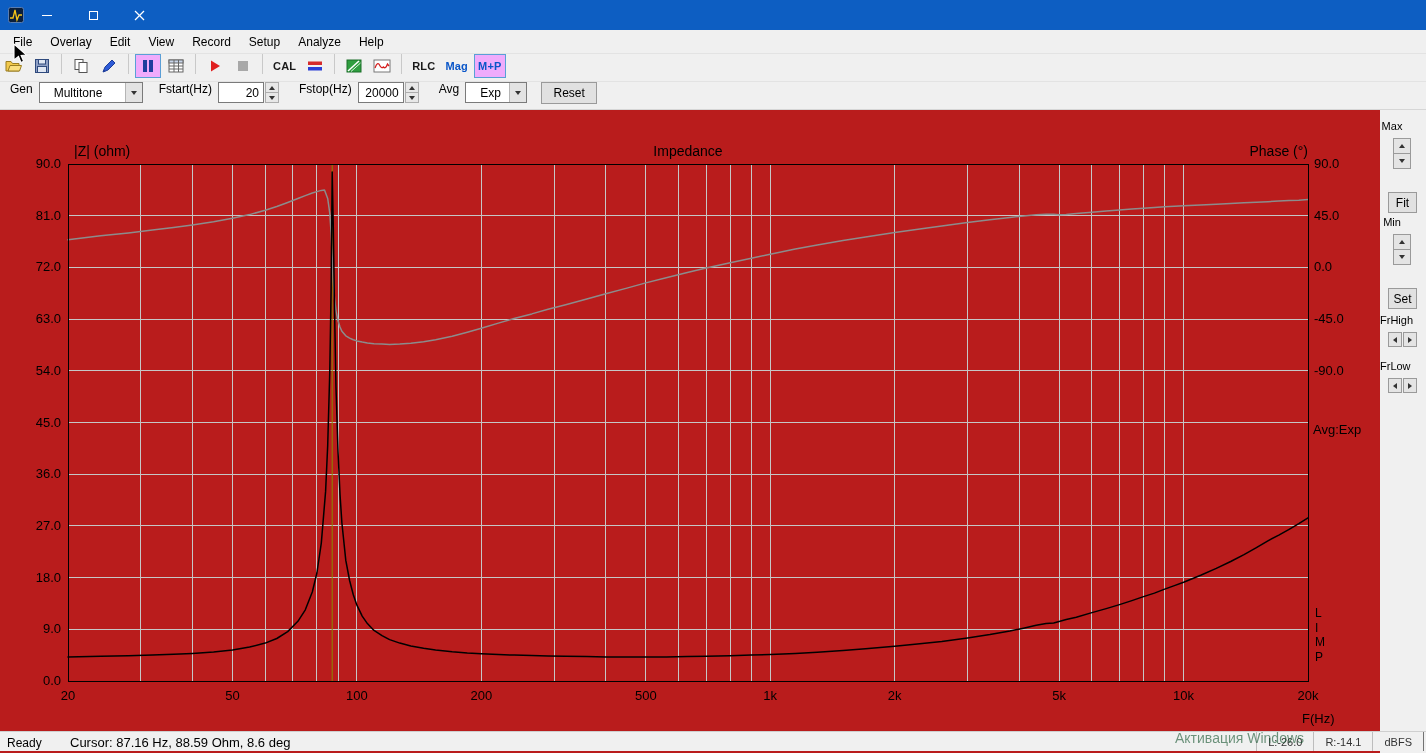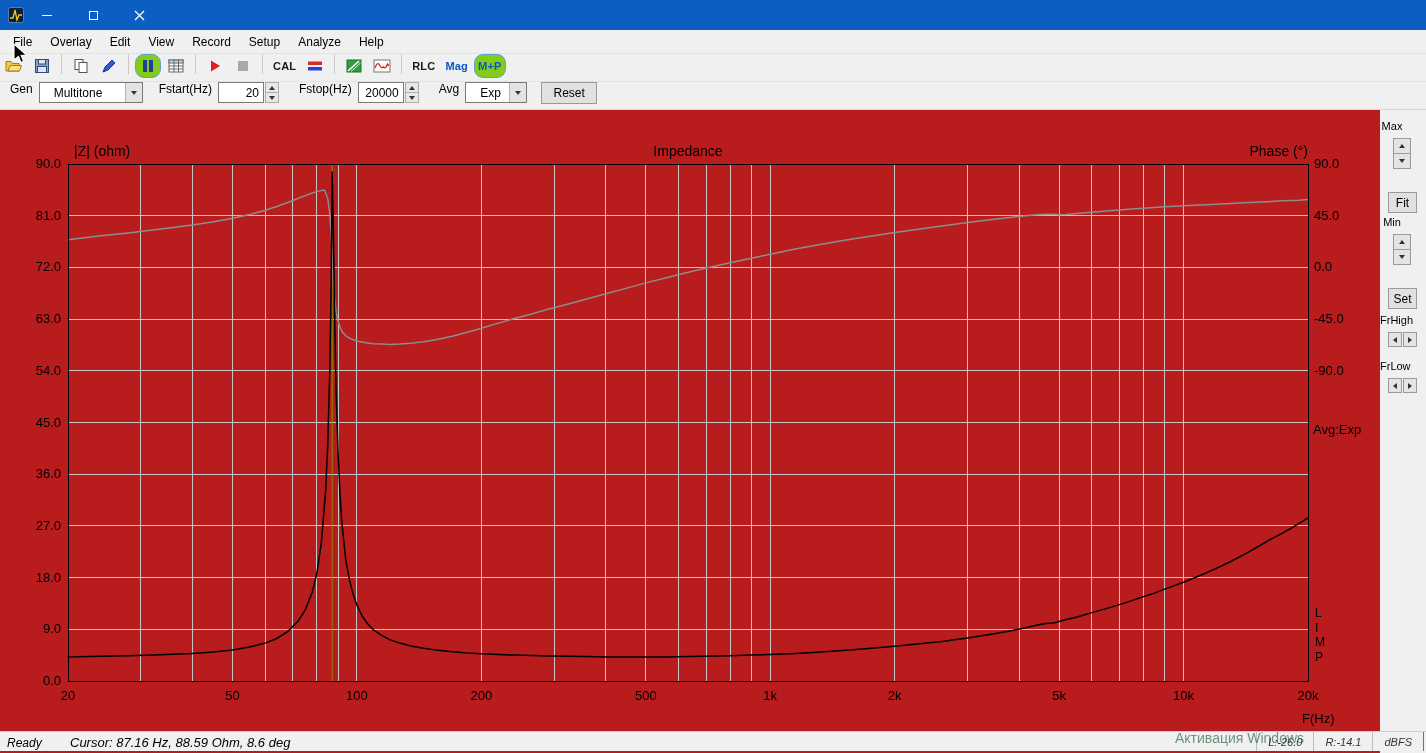--- a/index.html
+++ b/index.html
@@ -15,21 +15,21 @@
   .win-controls { display:flex; height:30px; }
   .win-btn { width:46px; height:30px; display:flex; align-items:center; justify-content:center; }
   .glyph-min { width:10px; height:1px; background:#fff; }
   .glyph-max { width:9px; height:9px; border:1px solid #fff; }
   
   .menubar { height:24px; background:#f0f0f0; display:flex; align-items:center; padding-left:4px; border-bottom:1px solid #e3e3e3; }
   .menu-item { padding:4px 9px; font-size:12px; cursor:default; }
   
   .toolbar { height:28px; background:#f0f0f0; display:flex; align-items:flex-start; border-bottom:1px solid #e3e3e3; }
   .tb-btn { min-width:26px; height:24px; display:flex; align-items:center; justify-content:center; margin:0 1px; border:1px solid transparent; padding:0 3px; }
-  .tb-btn.active { background:#84cc16; border-color:#5a9fd6;border-radius:9px; }
+  .tb-btn.active { background:#f0abfc; border-color:#5a9fd6; }
   .tb-sep { width:1px; height:20px; background:#c9c9c9; margin:0 5px; flex:0 0 auto; }
   .tb-text { font-size:11px; font-weight:bold; color:#1a1a1a; letter-spacing:0.2px; }
   .tb-text.blue { color:#0a56c8; }
   
   .genbar { height:28px; background:#f0f0f0; display:flex; align-items:flex-start; padding-left:10px; border-bottom:1px solid #d6d6d6; }
   .lbl { font-size:12px; margin-right:6px; white-space:nowrap; }
   .combo { background:#fff; border:1px solid #7a7a7a; height:21px; display:flex; align-items:center; padding-left:14px; font-size:12px; }
   .combo-arrow-area { margin-left:auto; width:17px; height:100%; display:flex; align-items:center; justify-content:center; border-left:1px solid #b5b5b5; background:#e3e3e3; }
   .spin-group { display:flex; align-items:center; }
   .spin-edit { width:46px; height:21px; border:1px solid #7a7a7a; background:#fff; font-size:12px; display:flex; align-items:center; justify-content:flex-end; padding-right:4px; }
@@ -50,21 +50,21 @@
   .right-panel { width:24px; height:621px; background:#f0f0f0; position:relative; font-size:11px; }
   .rp-label { position:absolute; width:100%; text-align:center; font-size:11px; }
   .rp-spinner { position:absolute; left:13px; width:18px; display:flex; flex-direction:column; }
   .rp-spin-btn { width:18px; height:16px; border:1px solid #9a9a9a; background:#e4e4e4; display:flex; align-items:center; justify-content:center; }
   .rp-spin-btn + .rp-spin-btn { margin-top:-1px; }
   .rp-btn { position:absolute; left:8px; width:29px; height:21px; }
   .rp-arrows { position:absolute; left:8px; display:flex; }
   .rp-arrow-btn { width:14px; height:15px; border:1px solid #9a9a9a; background:#e4e4e4; display:flex; align-items:center; justify-content:center; }
   .rp-arrow-btn + .rp-arrow-btn { margin-left:1px; }
   
-  .statusbar { height:20px; background:#f0f0f0; border-top:1px solid #cfcfcf; position:relative;font-style:italic; }
+  .statusbar { height:20px; background:#f0f0f0; border-top:1px solid #cfcfcf; position:relative; }
   .ready { position:absolute; left:7px; top:4px; font-size:12px; }
   .cursor-readout { position:absolute; left:70px; top:3px; font-size:13px; color:#000; }
   .status-right { position:absolute; right:2px; top:0; height:100%; display:flex; align-items:stretch; }
   .status-cell { border-left:1px solid #bdbdbd; padding:0 11px; display:flex; align-items:center; font-size:11px; color:#333; }
   .status-cell:last-child { border-right:1px solid #737373; }
   .watermark { position:absolute; left:1175px; top:730px; font-size:14px; color:#14532d; opacity:0.6; z-index:5; pointer-events:none; white-space:nowrap; }
   .mouse-cursor { position:absolute; left:13px; top:43px; z-index:20; pointer-events:none; }
 </style>
 </head>
 <body>

